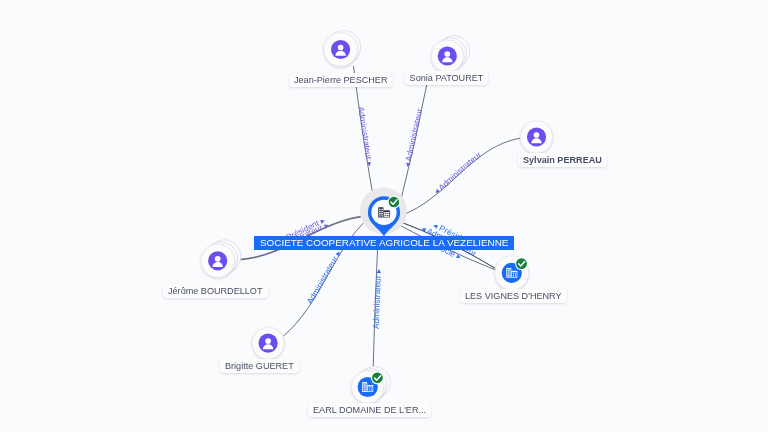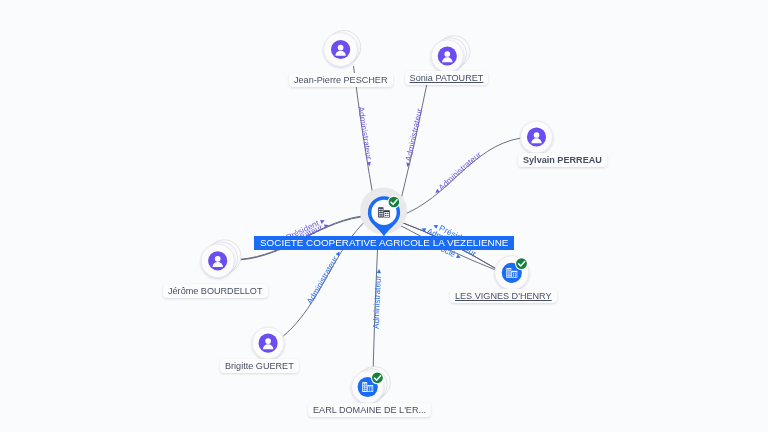--- a/index.html
+++ b/index.html
@@ -209,21 +209,21 @@
         <text class="elab" dy="0.6"><textPath href="#ep4" startOffset="25.7%">Administrateur ▸</textPath></text>
         <text class="elab hl" dy="0.6"><textPath href="#ep5" startOffset="28.3%">Administrateur ▸</textPath></text>
         <text class="elab hl" dy="4.5"><textPath href="#ep6" startOffset="32.7%">Administrateur ▸</textPath></text>
         <text class="elab hl" dy="-7.1"><textPath href="#ep7" startOffset="31%">◂ Président</textPath></text>
         <text class="elab hl" dy="4.5"><textPath href="#ep8" startOffset="32.7%">Associé ▸</textPath></text>
         <text class="elab hl" dy="0.6"><textPath href="#ep9" startOffset="22.1%">◂ Administrateur</textPath></text>
       </g>
     </svg>
   <div id="nodes-layer">
       <div class="node-label" style="left: 289px; top: 73px;">Jean-Pierre PESCHER</div>
-      <div class="node-label" style="left: 404.6px; top: 71.2px; text-decoration: underline;">Sonia PATOURET</div>
+      <div class="node-label" style="left: 404.6px; top: 71.2px;">Sonia PATOURET</div>
       <div class="node-label" style="left: 518px; top: 153px; font-weight: bold;">Sylvain PERREAU</div>
       <div class="node-label" style="left: 163px; top: 284px;">Jérôme BOURDELLOT</div>
       <div class="node-label" style="left: 220px; top: 359px;">Brigitte GUERET</div>
-      <div class="node-label" style="left: 450px; top: 289px; text-decoration: underline;">LES VIGNES D'HENRY</div>
+      <div class="node-label" style="left: 460px; top: 289px;">LES VIGNES D'HENRY</div>
       <div class="node-label" style="left: 308px; top: 403px;">EARL DOMAINE DE L'ER...</div>
       <div class="main-label" style="left: 254px; top: 236px;">SOCIETE COOPERATIVE AGRICOLE LA VEZELIENNE</div>
     </div>
 </div>
 
 </body></html>

